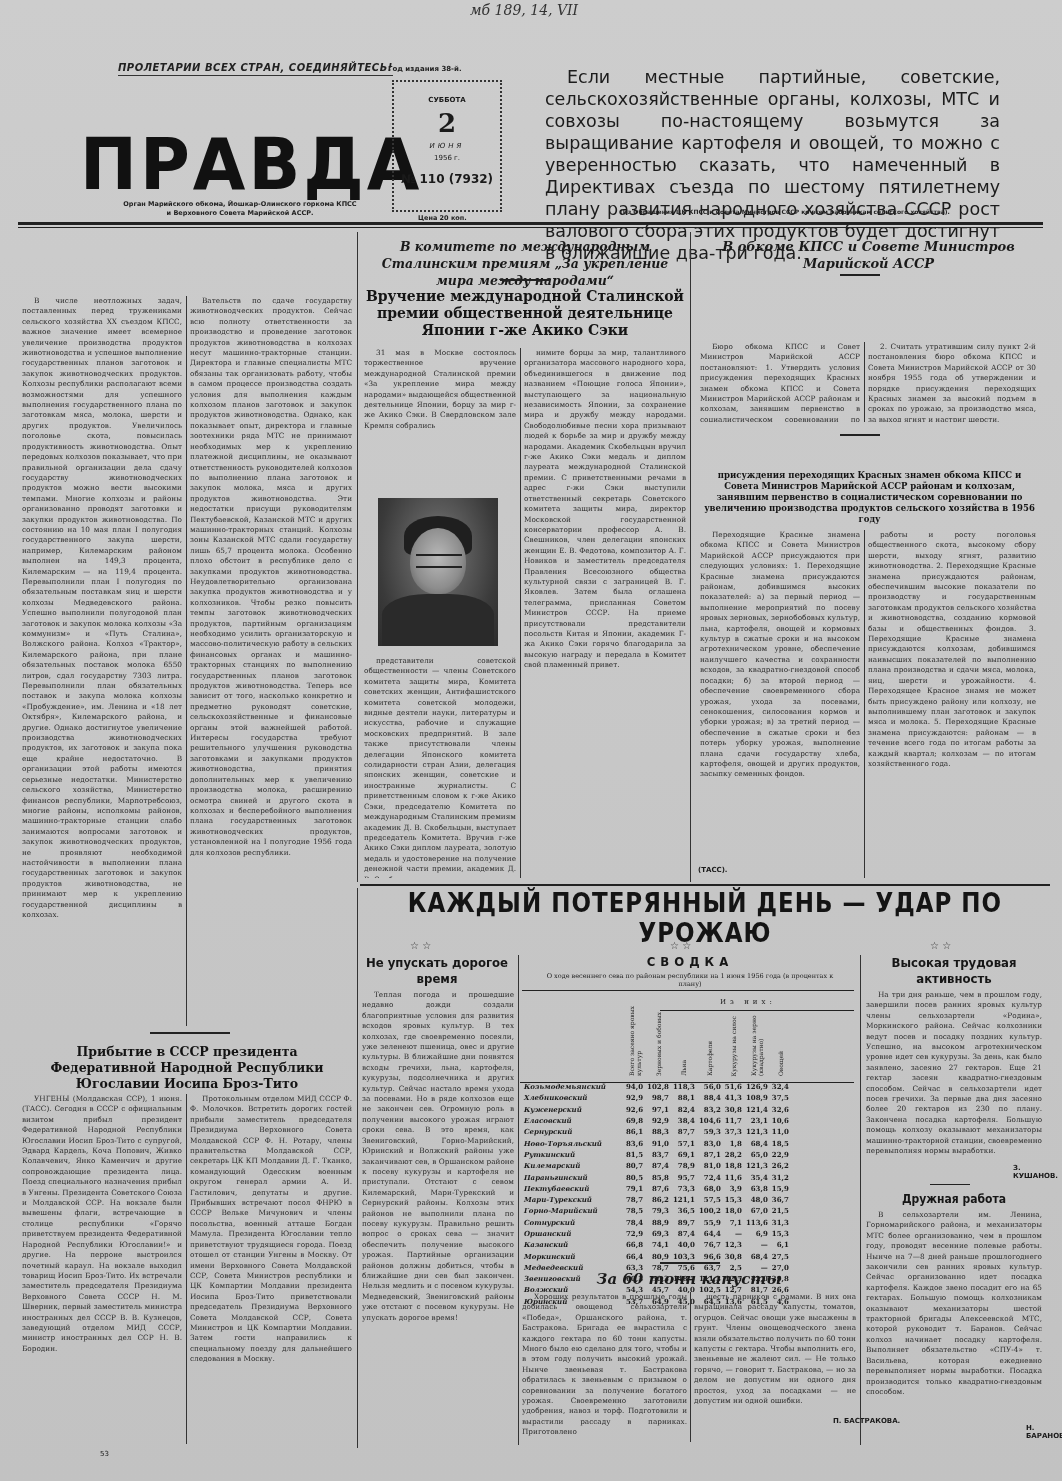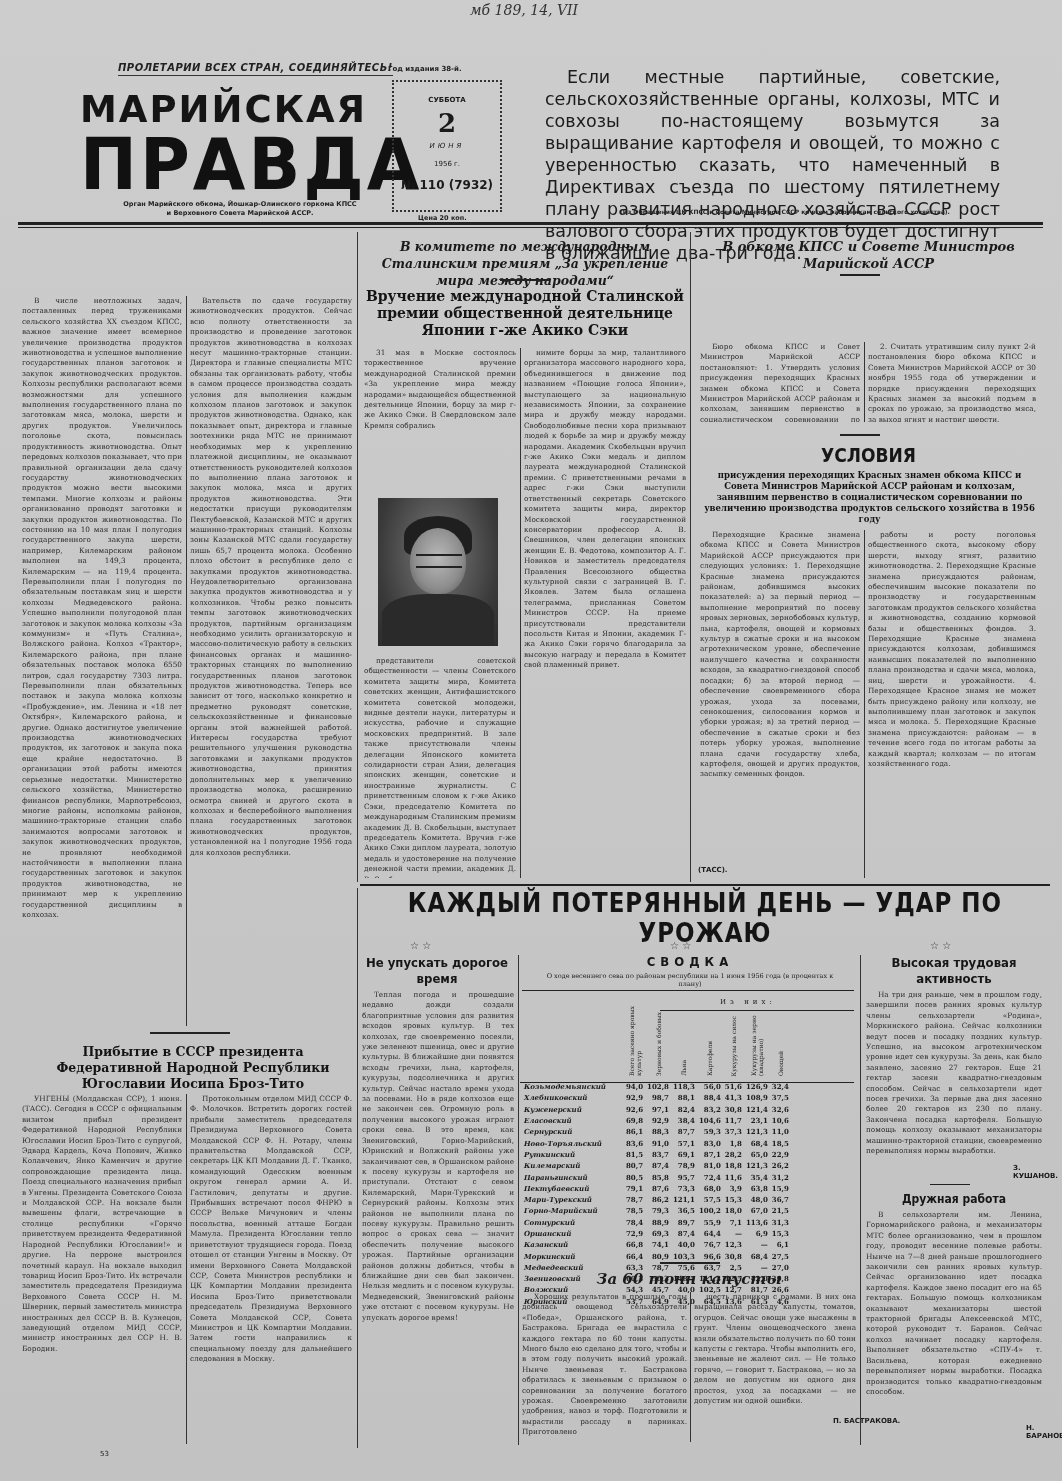--- a/index.html
+++ b/index.html
@@ -11,21 +11,21 @@
   .handnote{left:470px;top:2px;font-family:"DejaVu Serif",serif;font-style:italic;font-size:14px;color:#333;}
   .slogan{left:118px;top:62px;font-family:"DejaVu Sans",sans-serif;font-style:italic;font-weight:bold;font-size:10px;letter-spacing:.5px;color:#222;border-bottom:1px solid #333;padding-bottom:2px;}
   .mast1{left:80px;top:88px;font-family:"DejaVu Sans",sans-serif;font-weight:bold;font-size:37px;letter-spacing:2px;color:#151515;}
   .mast2{left:80px;top:128px;font-family:"DejaVu Sans",sans-serif;font-weight:bold;font-size:68px;letter-spacing:3px;color:#111;transform:scaleY(1.05);transform-origin:top left;line-height:70px;}
   .organ{left:120px;top:200px;width:240px;text-align:center;font-family:"DejaVu Sans",sans-serif;font-weight:bold;font-size:6.5px;line-height:9px;color:#222;}
   .yearline{left:388px;top:65px;font-family:"DejaVu Sans",sans-serif;font-weight:bold;font-size:7px;color:#222;}
   .datebox{left:392px;top:80px;width:106px;height:128px;border:2px dotted #333;text-align:center;font-family:"DejaVu Sans",sans-serif;color:#1a1a1a;}
   .datebox .dow{margin-top:14px;font-size:7px;font-weight:bold;}
   .datebox .day{font-family:"DejaVu Serif",serif;font-weight:bold;font-size:26px;margin-top:4px;}
   .datebox .mon{font-size:7px;font-style:italic;letter-spacing:3px;margin-top:4px;}
-  .datebox .yr{font-size:7px;margin-top:10px;}
+  .datebox .yr{font-size:7px;margin-top:4px;}
   .datebox .num{font-size:12px;font-weight:bold;margin-top:10px;}
   .price{left:418px;top:214px;font-family:"DejaVu Sans",sans-serif;font-size:6.5px;font-weight:bold;color:#222;}
   .editorial{left:545px;top:66px;width:455px;font-family:"DejaVu Sans",sans-serif;font-size:17.5px;line-height:22px;text-align:justify;text-indent:22px;color:#1c1c1c;}
   .edsrc{left:620px;top:208px;font-family:"DejaVu Sans",sans-serif;font-weight:bold;font-size:6px;color:#222;}
   .rule{background:#222;}
   .vrule{background:#333;width:1px;}
   .h-big{font-family:"DejaVu Sans Condensed","DejaVu Sans",sans-serif;font-weight:bold;color:#161616;text-align:center;}
   .h-ital{font-family:"DejaVu Serif",serif;font-style:italic;font-weight:bold;color:#1a1a1a;text-align:center;}
   .h-serif{font-family:"DejaVu Serif",serif;font-weight:bold;color:#141414;text-align:center;}
   .body-text{font-family:"DejaVu Serif",serif;font-size:7.3px;line-height:10.4px;color:#2a2a2a;text-align:justify;text-indent:12px;overflow:hidden;}
@@ -46,21 +46,20 @@
   .sig{font-family:"DejaVu Sans",sans-serif;font-weight:bold;font-size:7px;color:#1a1a1a;margin-left:48px;}
 </style>
 </head>
 <body>
 
 <div class="page">
 
   <div class="abs handnote">мб 189, 14, VII</div>
 
   <div class="abs slogan">ПРОЛЕТАРИИ ВСЕХ СТРАН, СОЕДИНЯЙТЕСЬ!</div>
-  <div class="abs mast1">МАРИЙСКАЯ</div>
   <div class="abs mast2">ПРАВДА</div>
   <div class="abs organ">
     <div>Орган Марийского обкома, Йошкар-Олинского горкома КПСС</div>
     <div>и Верховного Совета Марийской АССР.</div>
   </div>
 
   <div class="abs yearline">Год издания 38-й.</div>
   <div class="abs datebox">
     <div class="dow">СУББОТА</div>
     <div class="day">2</div>
@@ -98,34 +97,33 @@
   <div class="abs body-text" style="left:524px;top:348px;width:162px;height:518px;">нимите борцы за мир, талантливого организатора массового народного хора, объединившегося в движение под названием «Поющие голоса Японии», выступающего за национальную независимость Японии, за сохранение мира и дружбу между народами. Свободолюбивые песни хора призывают людей к борьбе за мир и дружбу между народами. Академик Скобельцын вручил г-же Акико Сэки медаль и диплом лауреата международной Сталинской премии. С приветственными речами в адрес г-жи Сэки выступили ответственный секретарь Советского комитета защиты мира, директор Московской государственной консерватории профессор А. В. Свешников, член делегации японских женщин Е. В. Федотова, композитор А. Г. Новиков и заместитель председателя Правления Всесоюзного общества культурной связи с заграницей В. Г. Яковлев. Затем была оглашена телеграмма, присланная Советом Министров СССР. На приеме присутствовали представители посольств Китая и Японии, академик Г-жа Акико Сэки горячо благодарила за высокую награду и передала в Комитет свой пламенный привет.</div>
   <div class="abs sig" style="left:650px;top:866px;">(ТАСС).</div>
 
   <div class="abs h-ital" style="left:696px;top:238px;width:345px;font-size:13px;line-height:17px;">В обкоме КПСС и Совете Министров Марийской АССР</div>
   <div class="abs rule" style="left:840px;top:274px;width:40px;height:2px;"></div>
   <div class="abs body-text" style="left:700px;top:342px;width:160px;height:80px;">Бюро обкома КПСС и Совет Министров Марийской АССР постановляют: 1. Утвердить условия присуждения переходящих Красных знамен обкома КПСС и Совета Министров Марийской АССР районам и колхозам, занявшим первенство в социалистическом соревновании по увеличению производства продуктов сельского хозяйства в 1956 году.</div>
   <div class="abs vrule" style="left:864px;top:342px;height:80px;"></div>
   <div class="abs body-text" style="left:868px;top:342px;width:168px;height:80px;">2. Считать утратившим силу пункт 2-й постановления бюро обкома КПСС и Совета Министров Марийской АССР от 30 ноября 1955 года об утверждении и порядке присуждения переходящих Красных знамен за высокий подъем в сроках по урожаю, за производство мяса, за выход ягнят и настриг шерсти.</div>
   <div class="abs rule" style="left:840px;top:434px;width:40px;height:2px;"></div>
 
-  <div class="abs h-big" style="left:696px;top:444px;width:345px;font-size:19px;">УСЛОВИЯ</div>
   <div class="abs h-serif" style="left:702px;top:470px;width:335px;font-size:8.5px;line-height:11px;">присуждения переходящих Красных знамен обкома КПСС и Совета Министров Марийской АССР районам и колхозам, занявшим первенство в социалистическом соревновании по увеличению производства продуктов сельского хозяйства в 1956 году</div>
   <div class="abs body-text" style="left:700px;top:530px;width:160px;height:348px;">Переходящие Красные знамена обкома КПСС и Совета Министров Марийской АССР присуждаются при следующих условиях: 1. Переходящие Красные знамена присуждаются районам, добившимся высоких показателей: а) за первый период — выполнение мероприятий по посеву яровых зерновых, зернобобовых культур, льна, картофеля, овощей и кормовых культур в сжатые сроки и на высоком агротехническом уровне, обеспечение наилучшего качества и сохранности всходов, за квадратно-гнездовой способ посадки; б) за второй период — обеспечение своевременного сбора урожая, ухода за посевами, сенокошения, силосования кормов и уборки урожая; в) за третий период — обеспечение в сжатые сроки и без потерь уборку урожая, выполнение плана сдачи государству хлеба, картофеля, овощей и других продуктов, засыпку семенных фондов.</div>
   <div class="abs vrule" style="left:864px;top:530px;height:348px;"></div>
   <div class="abs body-text" style="left:868px;top:530px;width:168px;height:348px;">работы и росту поголовья общественного скота, высокому сбору шерсти, выходу ягнят, развитию животноводства. 2. Переходящие Красные знамена присуждаются районам, обеспечившим высокие показатели по производству и государственным заготовкам продуктов сельского хозяйства и животноводства, созданию кормовой базы и общественных фондов. 3. Переходящие Красные знамена присуждаются колхозам, добившимся наивысших показателей по выполнению плана производства и сдачи мяса, молока, яиц, шерсти и урожайности. 4. Переходящее Красное знамя не может быть присуждено району или колхозу, не выполнившему план заготовок и закупок мяса и молока. 5. Переходящие Красные знамена присуждаются: районам — в течение всего года по итогам работы за каждый квартал; колхозам — по итогам хозяйственного года.</div>
 
   <div class="abs rule" style="left:360px;top:884px;width:690px;height:2px;"></div>
   <div class="abs banner">КАЖДЫЙ ПОТЕРЯННЫЙ ДЕНЬ — УДАР ПО УРОЖАЮ</div>
   <div class="abs stars" style="left:410px;top:940px;">☆ ☆</div>
   <div class="abs stars" style="left:670px;top:940px;">☆ ☆</div>
   <div class="abs stars" style="left:930px;top:940px;">☆ ☆</div>
 
   <div class="abs rule" style="left:150px;top:1032px;width:80px;height:2px;"></div>
-  <div class="abs h-serif" style="left:28px;top:1044px;width:330px;font-size:12.5px;line-height:16px;">Прибытие в СССР президента Федеративной Народной Республики Югославии Иосипа Броз-Тито</div>
+  <div class="abs h-serif" style="left:22px;top:1044px;width:330px;font-size:12.5px;line-height:16px;">Прибытие в СССР президента Федеративной Народной Республики Югославии Иосипа Броз-Тито</div>
   <div class="abs body-text" style="left:22px;top:1094px;width:160px;height:350px;">УНГЕНЫ (Молдавская ССР), 1 июня. (ТАСС). Сегодня в СССР с официальным визитом прибыл президент Федеративной Народной Республики Югославии Иосип Броз-Тито с супругой, Эдвард Кардель, Коча Попович, Живко Колавчевич, Янко Каменчич и другие сопровождающие президента лица. Поезд специального назначения прибыл в Унгены. Президента Советского Союза и Молдавской ССР. На вокзале были вывешены флаги, встречающие в столице республики «Горячо приветствуем президента Федеративной Народной Республики Югославии!» и другие. На перроне выстроился почетный караул. На вокзале выходил товарищ Иосип Броз-Тито. Их встречали заместитель председателя Президиума Верховного Совета СССР Н. М. Шверник, первый заместитель министра иностранных дел СССР В. В. Кузнецов, заведующий отделом МИД СССР, министр иностранных дел ССР Н. В. Бородин.</div>
   <div class="abs vrule" style="left:186px;top:1094px;height:350px;"></div>
   <div class="abs body-text" style="left:190px;top:1094px;width:162px;height:350px;">Протокольным отделом МИД СССР Ф. Ф. Молочков. Встретить дорогих гостей прибыли заместитель председателя Президиума Верховного Совета Молдавской ССР Ф. Н. Ротару, члены правительства Молдавской ССР, секретарь ЦК КП Молдавии Д. Г. Тканко, командующий Одесским военным округом генерал армии А. И. Гастилович, депутаты и другие. Прибывших встречают посол ФНРЮ в СССР Вельке Мичунович и члены посольства, военный атташе Богдан Мамула. Президента Югославии тепло приветствуют трудящиеся города. Поезд отошел от станции Унгены в Москву. От имени Верховного Совета Молдавской ССР, Совета Министров республики и ЦК Компартии Молдавии президента Иосипа Броз-Тито приветствовали председатель Президиума Верховного Совета Молдавской ССР, Совета Министров и ЦК Компартии Молдавии. Затем гости направились к специальному поезду для дальнейшего следования в Москву.</div>
   <div class="abs" style="left:100px;top:1450px;font-size:7px;font-family:'DejaVu Sans',sans-serif;">53</div>
 
   <div class="abs vrule" style="left:357px;top:888px;height:560px;"></div>
   <div class="abs h-big" style="left:362px;top:955px;width:150px;font-size:13px;line-height:16px;">Не упускать дорогое время</div>
   <div class="abs body-text" style="left:362px;top:990px;width:152px;height:450px;">Теплая погода и прошедшие недавно дожди создали благоприятные условия для развития всходов яровых культур. В тех колхозах, где своевременно посеяли, уже зеленеют пшеница, овес и другие культуры. В ближайшие дни появятся всходы гречихи, льна, картофеля, кукурузы, подсолнечника и других культур. Сейчас настало время ухода за посевами. Но в ряде колхозов еще не закончен сев. Огромную роль в получении высокого урожая играют сроки сева. В это время, как Звениговский, Горно-Марийский, Юринский и Волжский районы уже заканчивают сев, в Оршанском районе к посеву кукурузы и картофеля не приступали. Отстают с севом Килемарский, Мари-Турекский и Сернурский районы. Колхозы этих районов не выполнили плана по посеву кукурузы. Правильно решить вопрос о сроках сева — значит обеспечить получение высокого урожая. Партийные организации районов должны добиться, чтобы в ближайшие дни сев был закончен. Нельзя медлить и с посевом кукурузы. Медведевский, Звениговский районы уже отстают с посевом кукурузы. Не упускать дорогое время!</div>
   <div class="abs vrule" style="left:518px;top:955px;height:490px;"></div>
 

